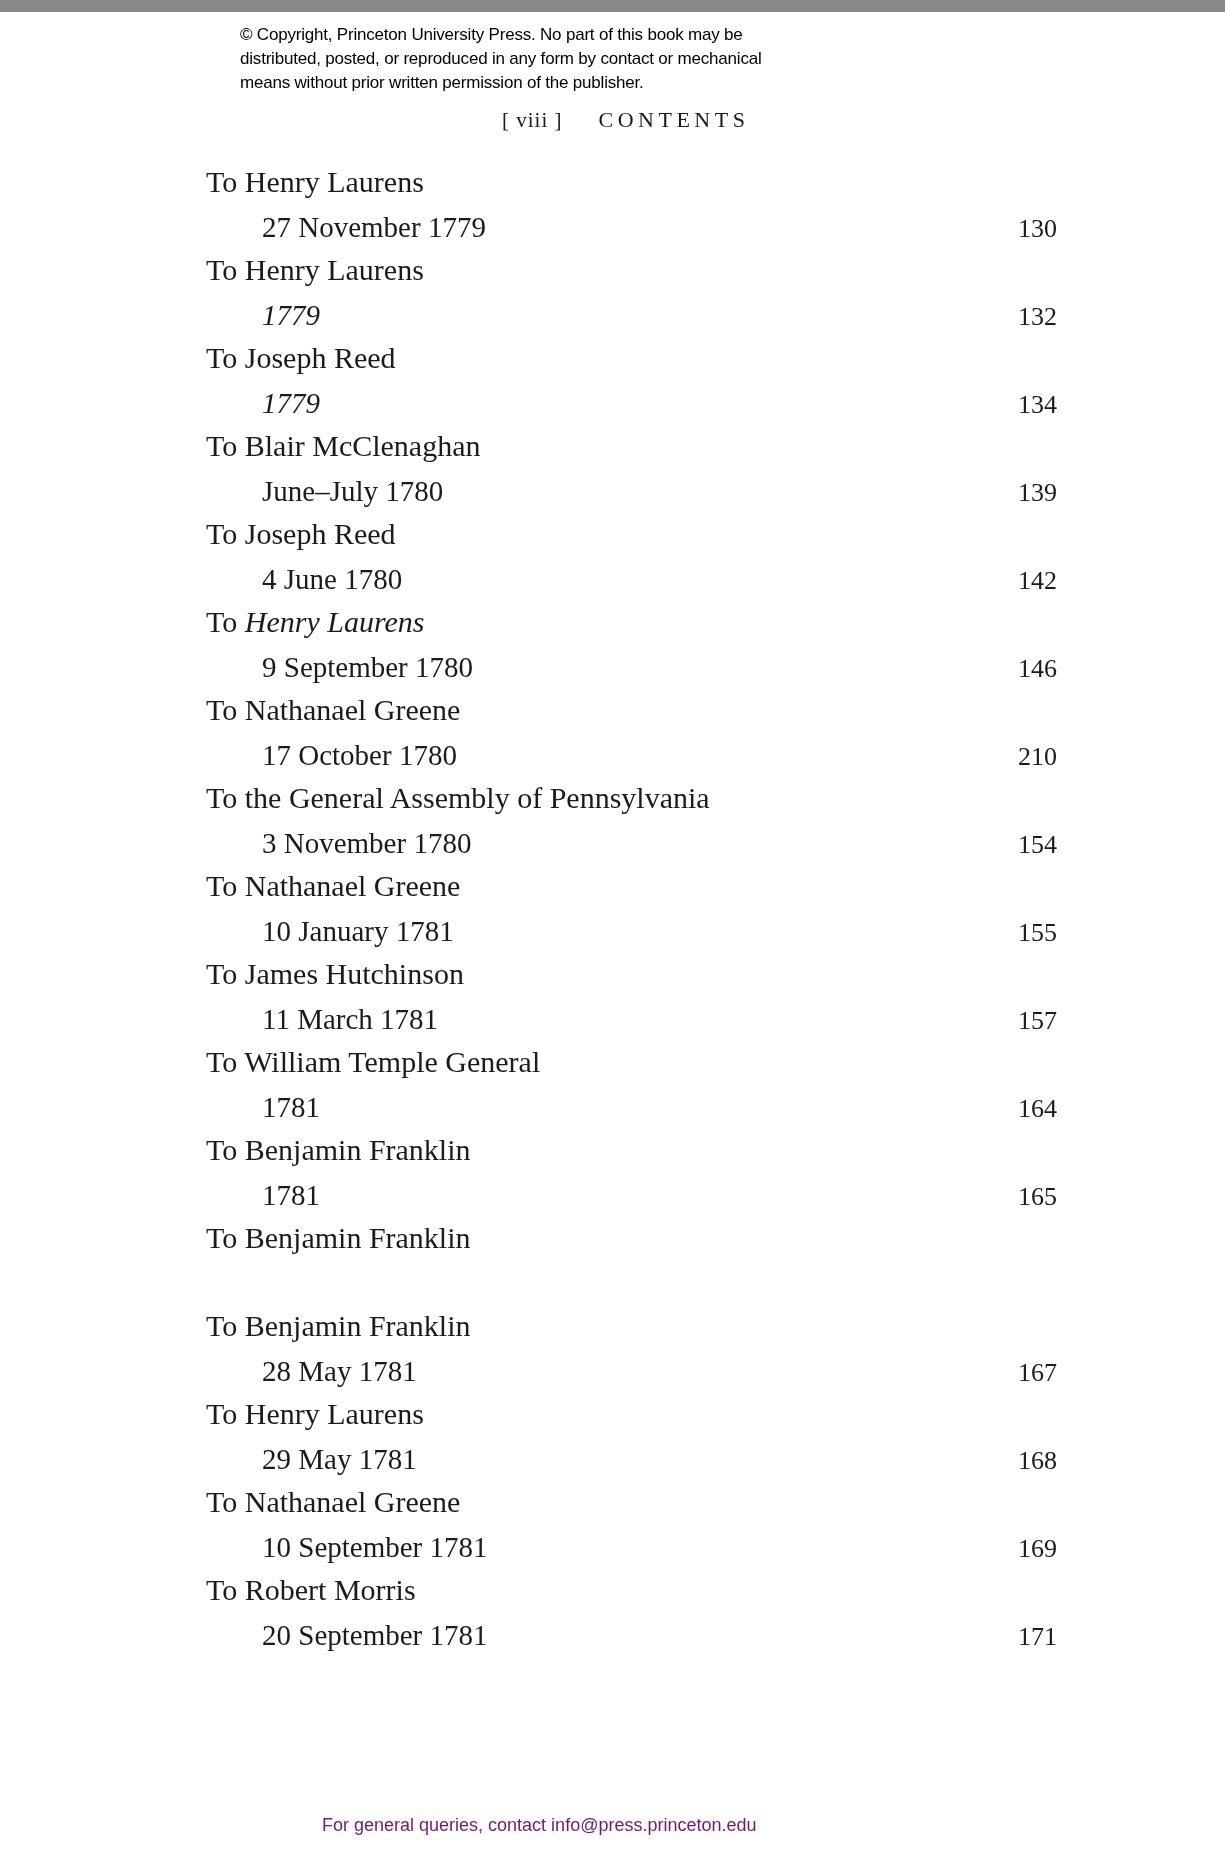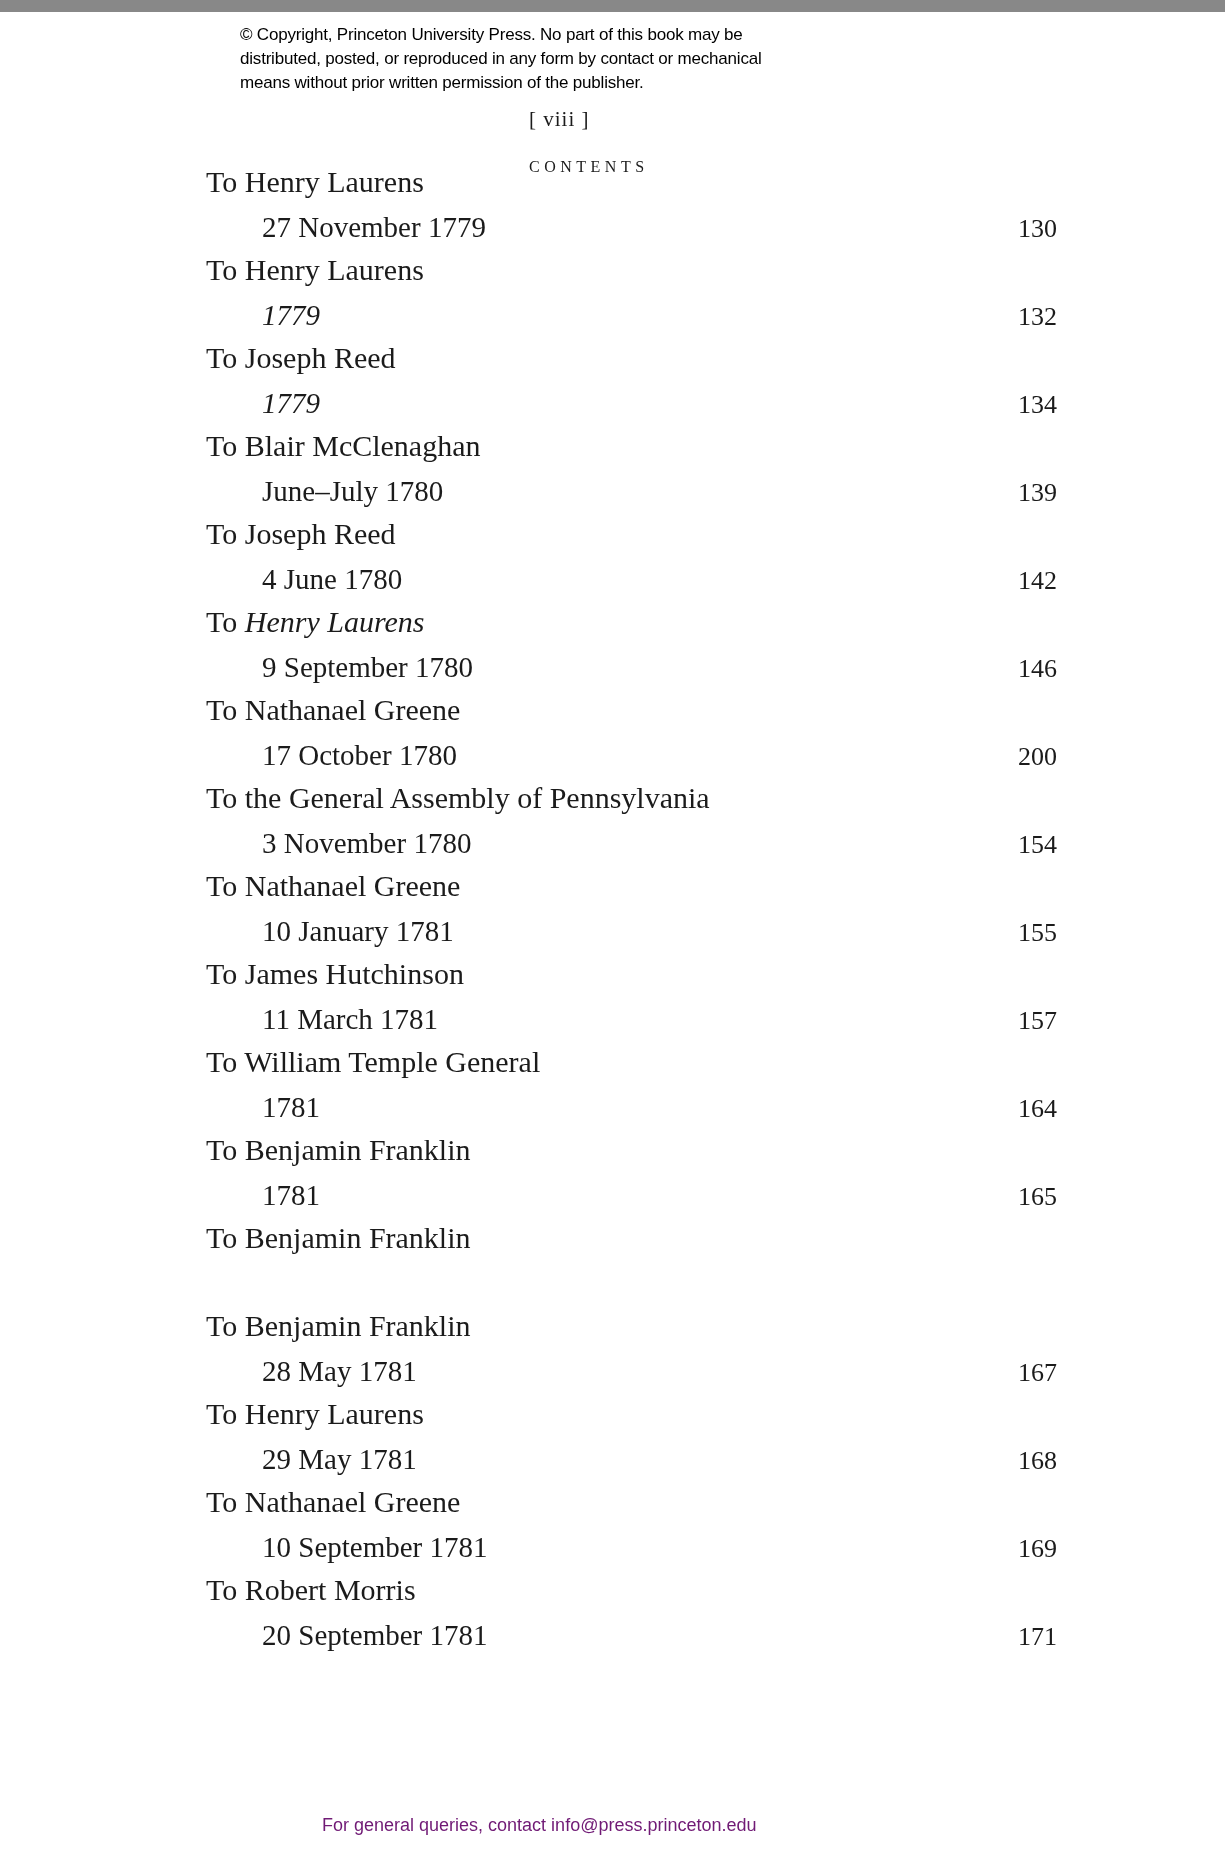--- a/index.html
+++ b/index.html
@@ -14,28 +14,27 @@
   
   #copyright{
     position:absolute;left:240px;top:11px;
     font-family:"Liberation Sans",sans-serif;
     font-size:17px;line-height:24px;
     color:#000;
     letter-spacing:-0.2px;
   }
   
   #runhead{
-    position:absolute;left:529px;top:95px;
-    display:flex;align-items:baseline;gap:26px;
+    position:absolute;left:502px;top:95px;
+    display:flex;align-items:baseline;gap:36px;
     font-family:"Liberation Serif","DejaVu Serif",serif;
     color:#1b1b1b;
-    flex-direction:column;
   }
   #folio{font-size:21px;letter-spacing:1px;}
-  #sectitle{font-size:16px;letter-spacing:4.5px;}
+  #sectitle{font-size:22px;letter-spacing:4.5px;}
   
   #toc{
     position:absolute;left:190px;top:152px;width:867px;
     font-family:"Liberation Serif","DejaVu Serif",serif;
     color:#1b1b1b;
   }
   .entry{position:relative;height:88px;}
   .name{
     position:absolute;left:16px;top:0;
     font-size:30px;line-height:36px;white-space:nowrap;
@@ -131,21 +130,21 @@
       <span class="pagenum">146</span>
     </div>
   </div>
 
   <div class="entry">
     <div class="name">
       <span class="to">To </span><span class="recipient">Nathanael Greene</span>
     </div>
     <div class="row">
       <span class="date">17 October 1780</span>
-      <span class="pagenum">200</span>
+      <span class="pagenum">210</span>
     </div>
   </div>
 
   <div class="entry">
     <div class="name">
       <span class="to">To </span><span class="recipient">the General Assembly of Pennsylvania</span>
     </div>
     <div class="row">
       <span class="date">3 November 1780</span>
       <span class="pagenum">154</span>

